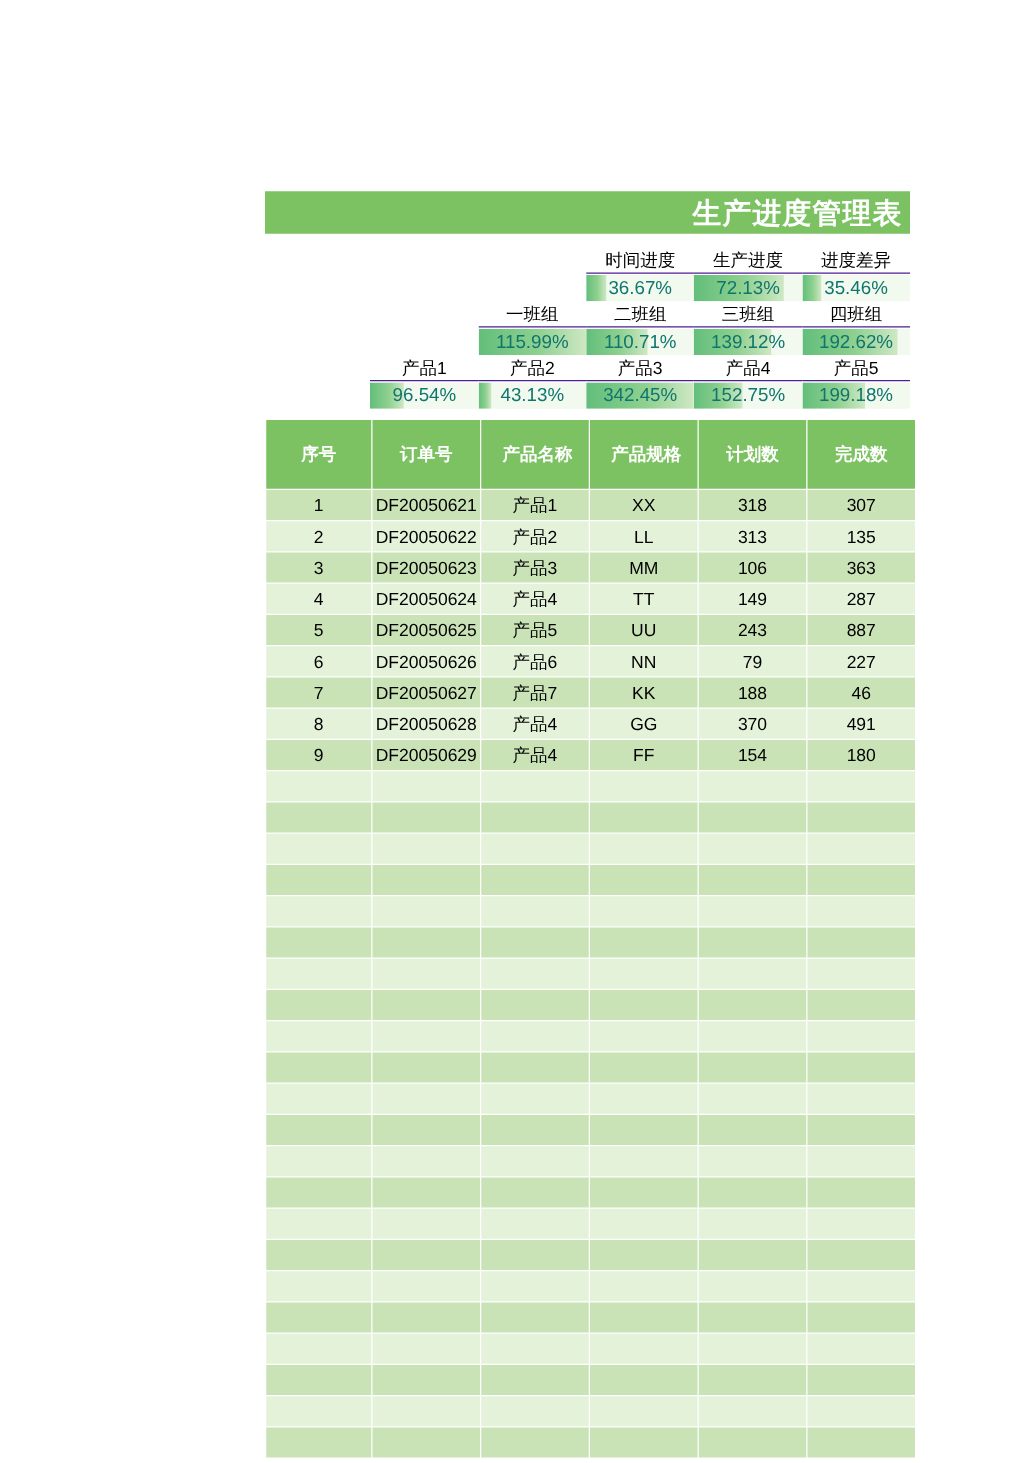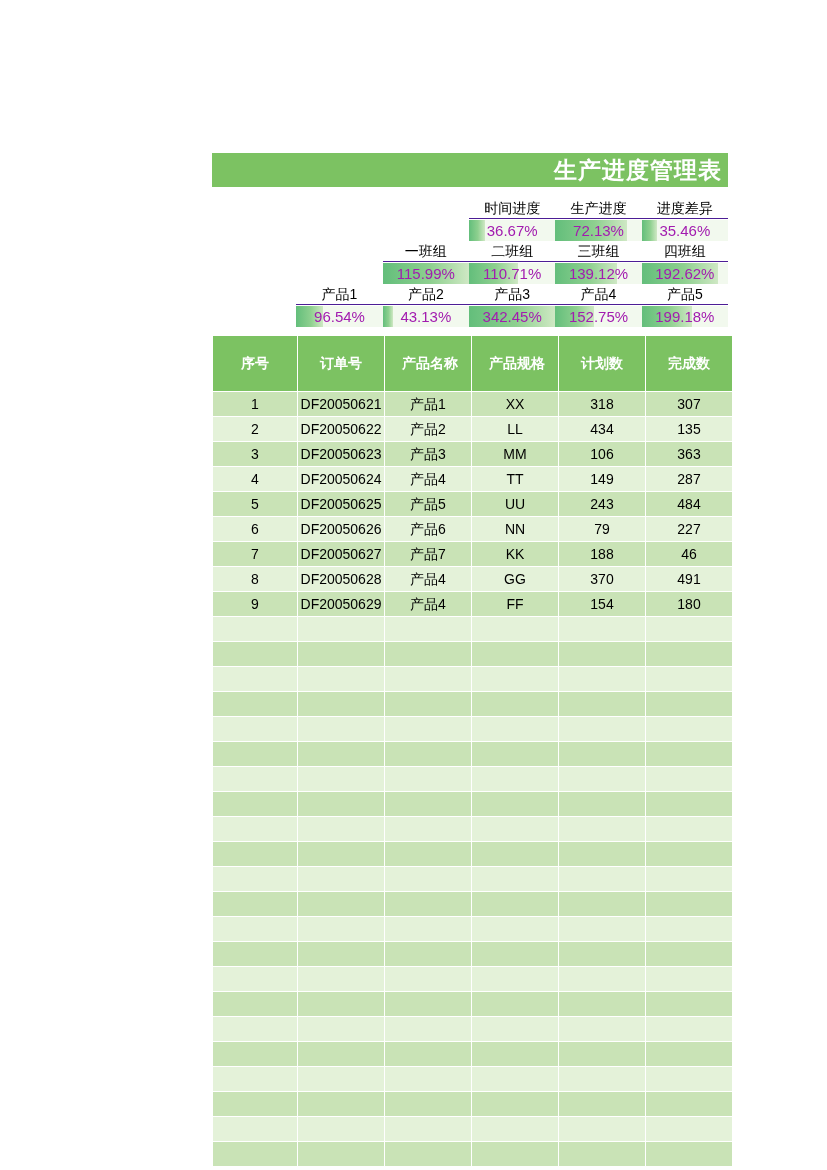--- a/index.html
+++ b/index.html
@@ -86,21 +86,21 @@
     left: 0; top: 0; bottom: 0;
     background: linear-gradient(to right, #63be7b 0%, #8ed08f 55%, #cfe8c4 100%);
   }
   .kpi-value {
     position: relative;
     z-index: 2;
     display: block;
     text-align: center;
     font-size: 15px;
     line-height: 21px;
-    color: #a21caf;
+    color: #0f766e;
     white-space: nowrap;
   }
 
   
   table.sheet-table {
     margin-top: 8px;
     border-collapse: separate;
     border-spacing: 1px 1px;
     width: 516px;
     table-layout: fixed;
@@ -308,21 +308,21 @@
           <td>产品1</td>
           <td>XX</td>
           <td>318</td>
           <td>307</td>
         </tr>
         <tr class="band-b">
           <td>2</td>
           <td class="cell-order">DF20050622</td>
           <td>产品2</td>
           <td>LL</td>
-          <td>434</td>
+          <td>313</td>
           <td>135</td>
         </tr>
         <tr class="band-a">
           <td>3</td>
           <td class="cell-order">DF20050623</td>
           <td>产品3</td>
           <td>MM</td>
           <td>106</td>
           <td>363</td>
         </tr>
@@ -333,21 +333,21 @@
           <td>TT</td>
           <td>149</td>
           <td>287</td>
         </tr>
         <tr class="band-a">
           <td>5</td>
           <td class="cell-order">DF20050625</td>
           <td>产品5</td>
           <td>UU</td>
           <td>243</td>
-          <td>484</td>
+          <td>887</td>
         </tr>
         <tr class="band-b">
           <td>6</td>
           <td class="cell-order">DF20050626</td>
           <td>产品6</td>
           <td>NN</td>
           <td>79</td>
           <td>227</td>
         </tr>
         <tr class="band-a">

